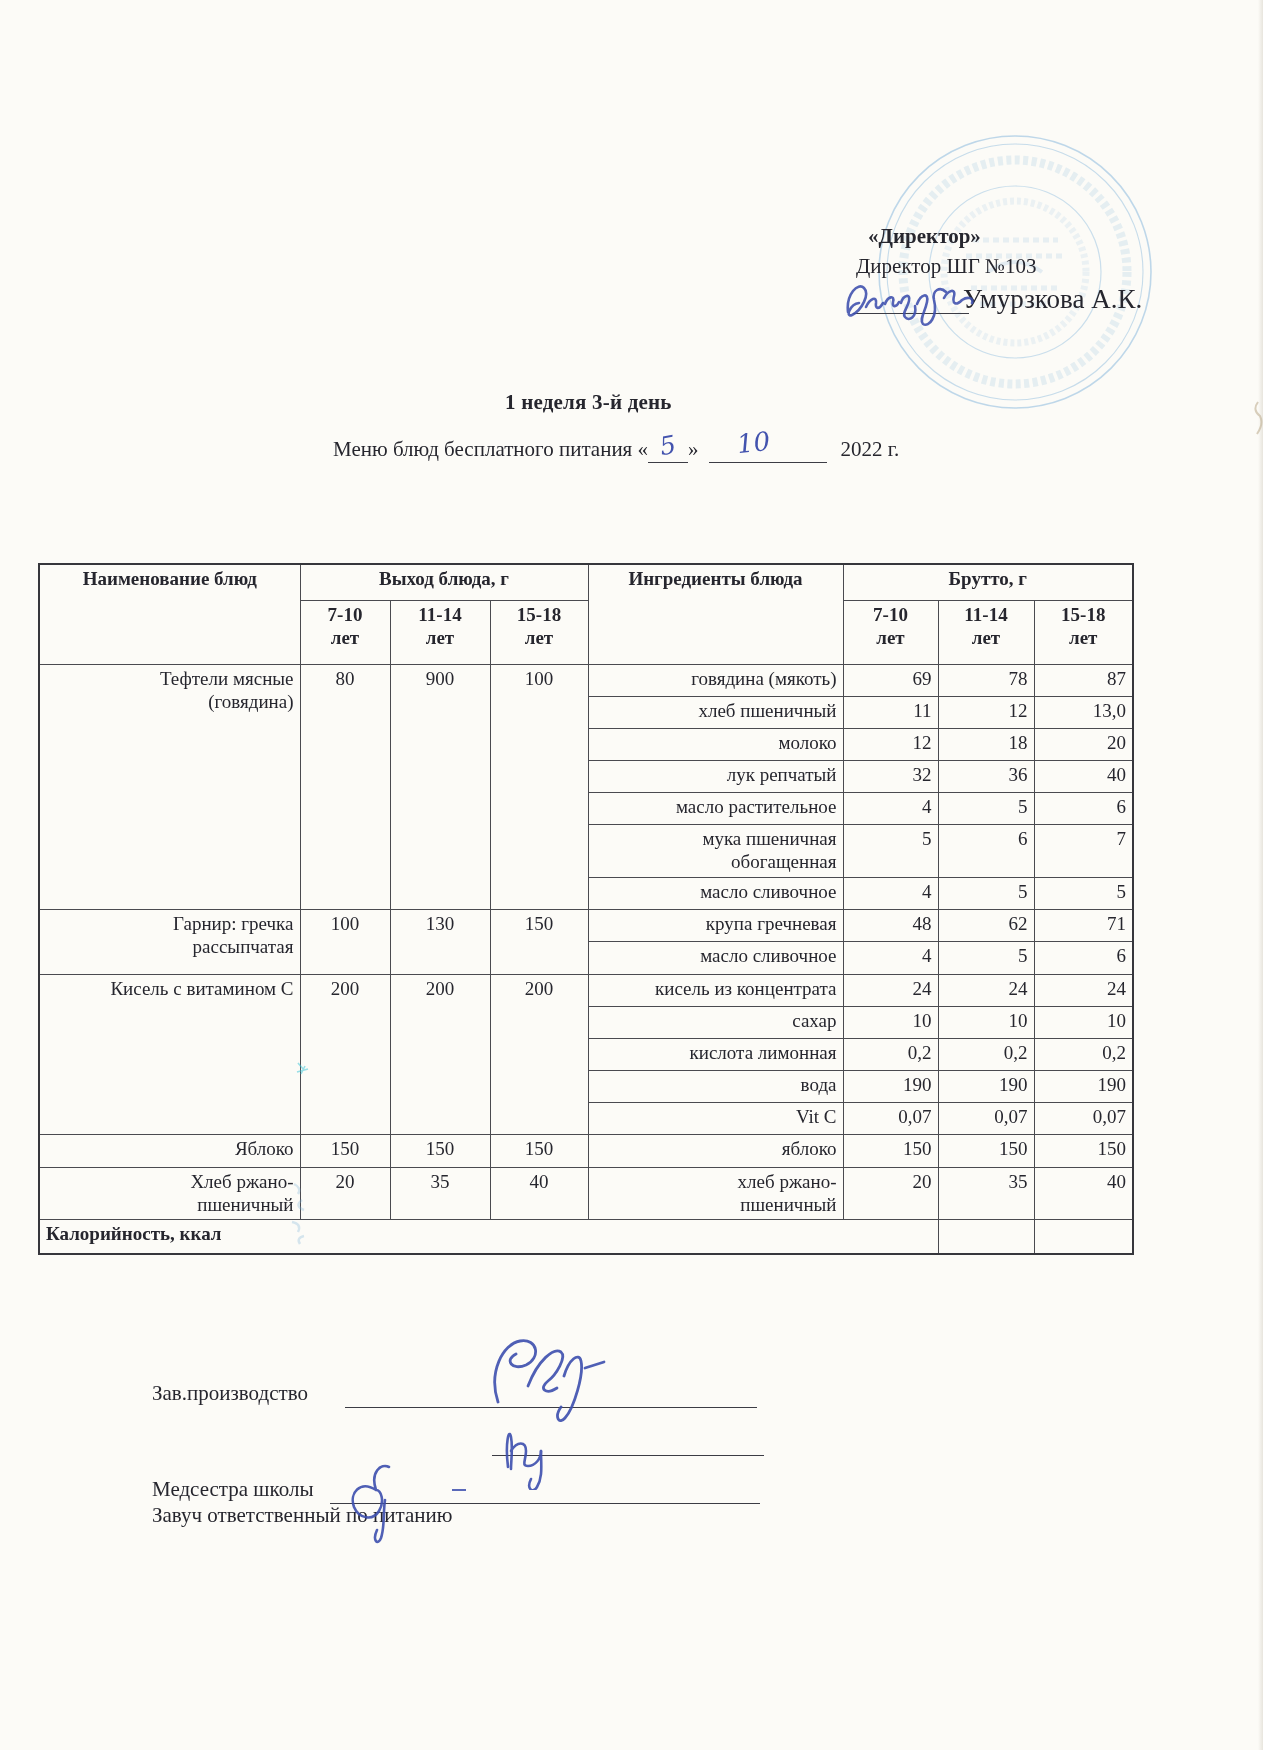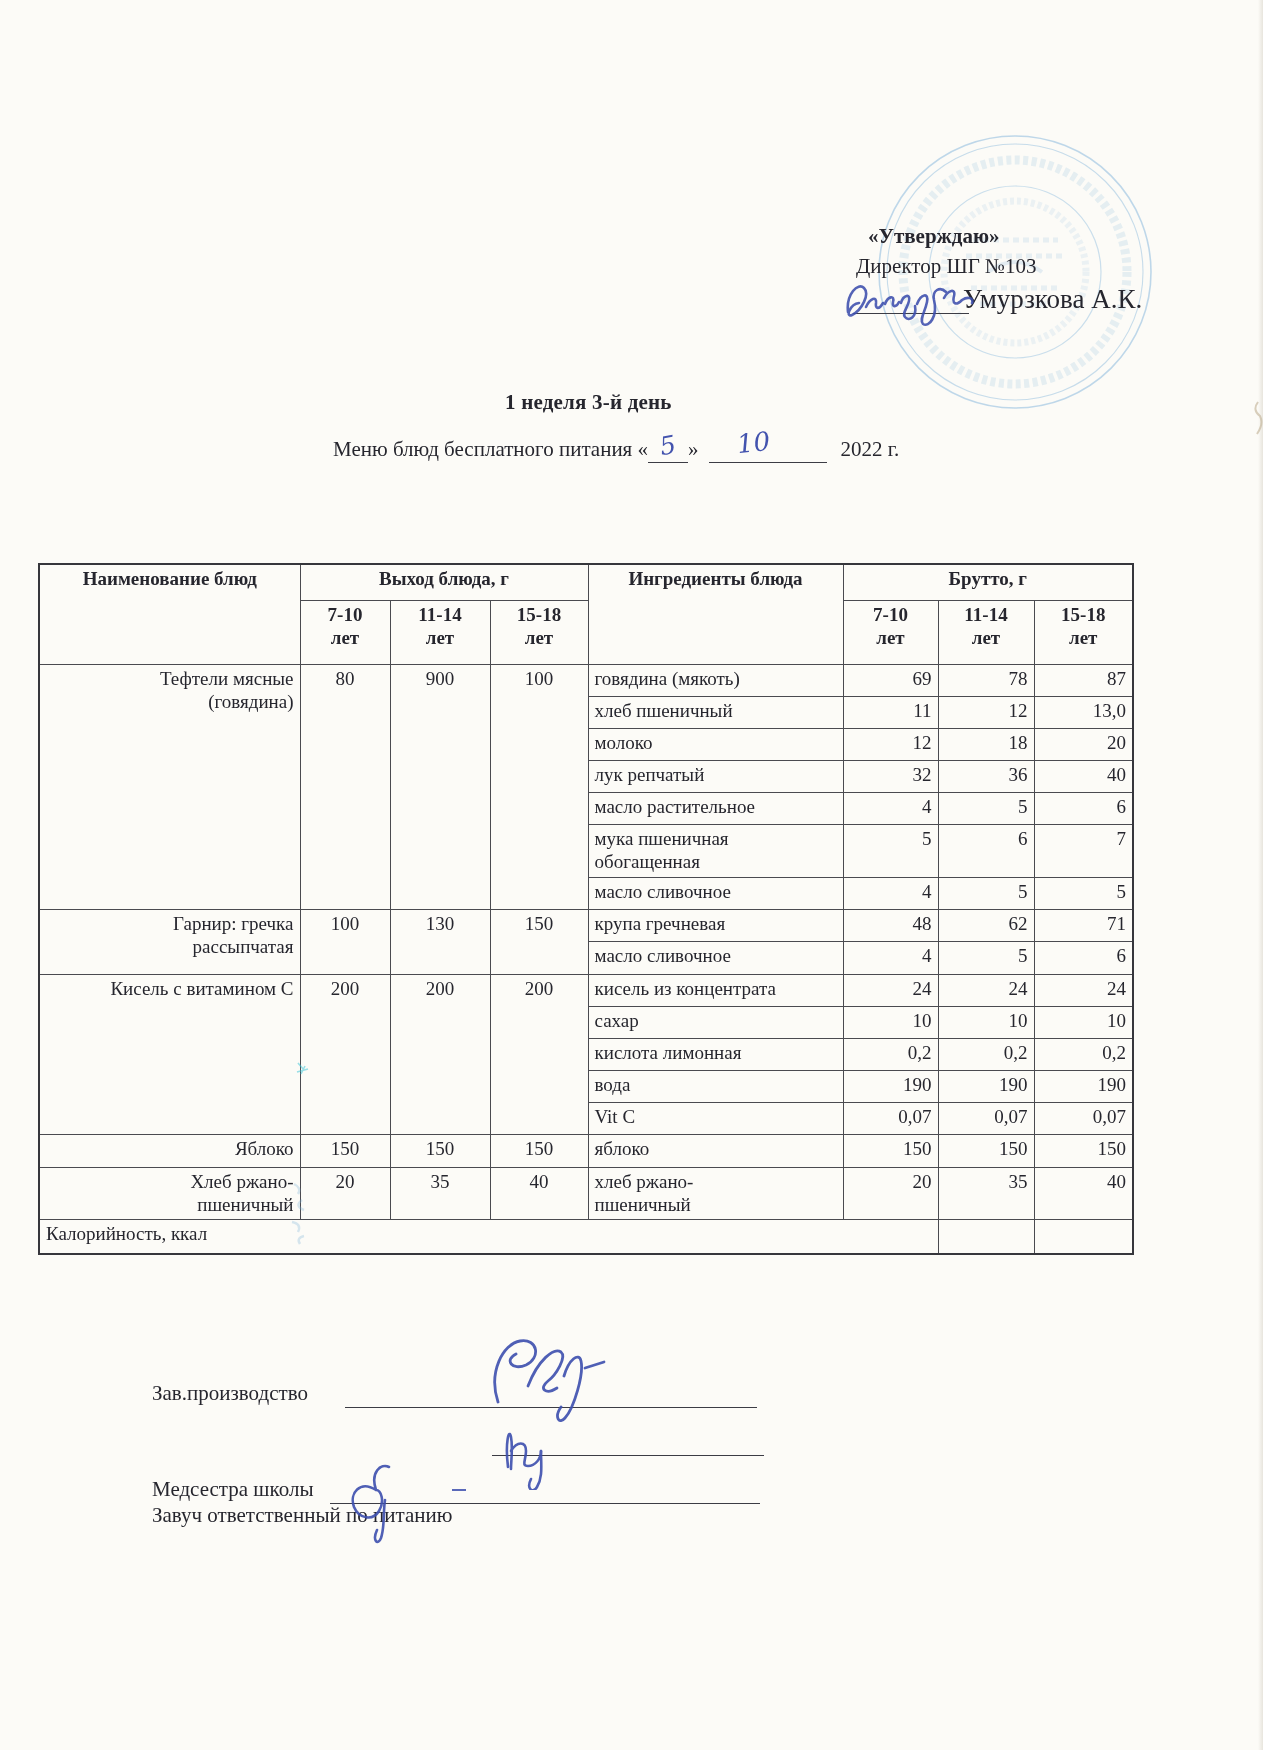--- a/index.html
+++ b/index.html
@@ -47,23 +47,23 @@
   th.h-age{vertical-align:top;padding-top:4px;}
   tr.hr1{height:36px;}
   tr.hr2{height:64px;}
   tr.r32{height:32px;}
   tr.r33{height:33px;}
   tr.r52{height:52px;padding-left:28px;}
   tr.r53{height:53px;}
   tr.r34{height:34px;}
   td.dish{text-align:right;padding-left:9px;padding-top:4px;}
   td.out{text-align:center;padding-top:4px;}
-  td.ing{text-align:left;padding-left:9px;}
+  td.ing{text-align:right;padding-left:9px;}
   td.val{text-align:right;padding-right:12px;}
-  td.cal{font-weight:normal;padding-left:9px;vertical-align:middle;margin-left:36px;}
+  td.cal{font-weight:bold;padding-left:9px;vertical-align:middle;margin-left:36px;}
   
   .sig-label{font-size:21px;}
   .line{height:0;border-bottom:1.6px solid #3c3c44;}
   .ink{stroke:#3d4fae;fill:none;stroke-linecap:round;stroke-linejoin:round;}
   
   .edge{right:0;top:0;width:5px;height:1750px;background:linear-gradient(to left,rgba(150,140,118,.20),rgba(150,140,118,0));}
   .speck{opacity:.3;}
 </style>
 </head>
 <body>
@@ -80,21 +80,21 @@
       <g stroke-width="5" stroke-dasharray="6 4" opacity="0.25">
         <line x1="105" y1="112" x2="190" y2="112"></line>
         <line x1="98" y1="128" x2="197" y2="128"></line>
         <line x1="103" y1="160" x2="192" y2="160"></line>
         <line x1="112" y1="176" x2="183" y2="176"></line>
       </g>
       <path d="M120,144 q27,-20 54,0" stroke-width="4" opacity="0.3"></path>
     </g>
   </svg>
 
-  <div class="abs approve-word">«Утверждаю»</div>
+  <div class="abs approve-word">«Директор»</div>
   <div class="abs director-line">Директор ШГ №103</div>
   <div class="abs director-name">Умурзкова А.К.</div>
   <div class="abs sig-underline" style="left:853px;top:313px;width:116px;"></div>
   <svg class="abs" style="left:838px;top:276px;" width="145" height="52" viewBox="0 0 145 52">
     <g class="ink" stroke-width="2.6" opacity="0.88">
       <path d="M10,36 C8,18 20,6 26,12 C32,18 24,34 14,39 C7,42 12,28 21,27"></path>
       <path d="M28,31 C32,22 39,20 38,27 C37,33 41,34 45,27"></path>
       <path d="M47,28 C50,20 57,19 55,26 C54,31 58,32 61,26"></path>
       <path d="M63,27 C65,19 73,17 71,25 C69,33 64,37 67,41 C71,46 79,41 77,30"></path>
       <path d="M79,28 C83,18 91,16 89,26 C87,36 81,44 85,48 C91,52 100,40 96,24 C94,14 102,10 108,16"></path>

